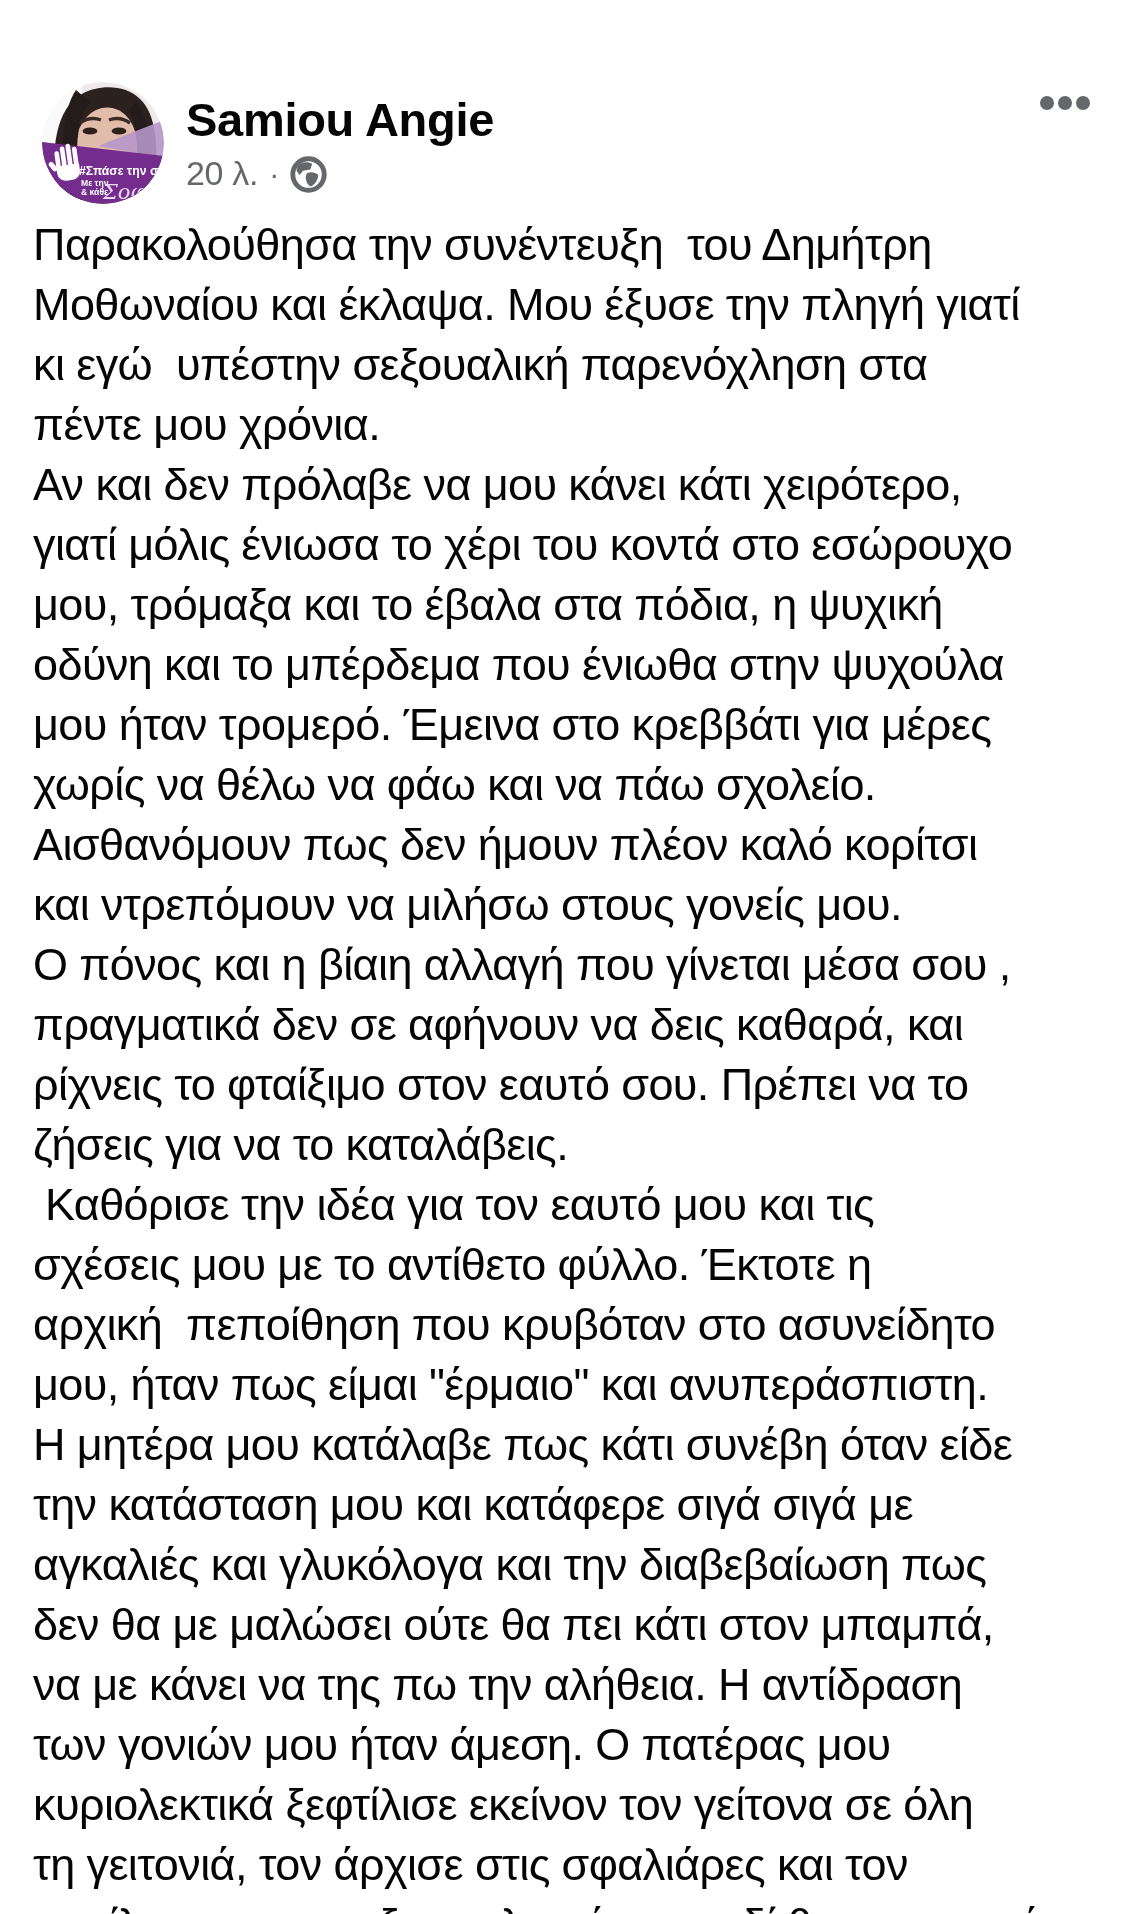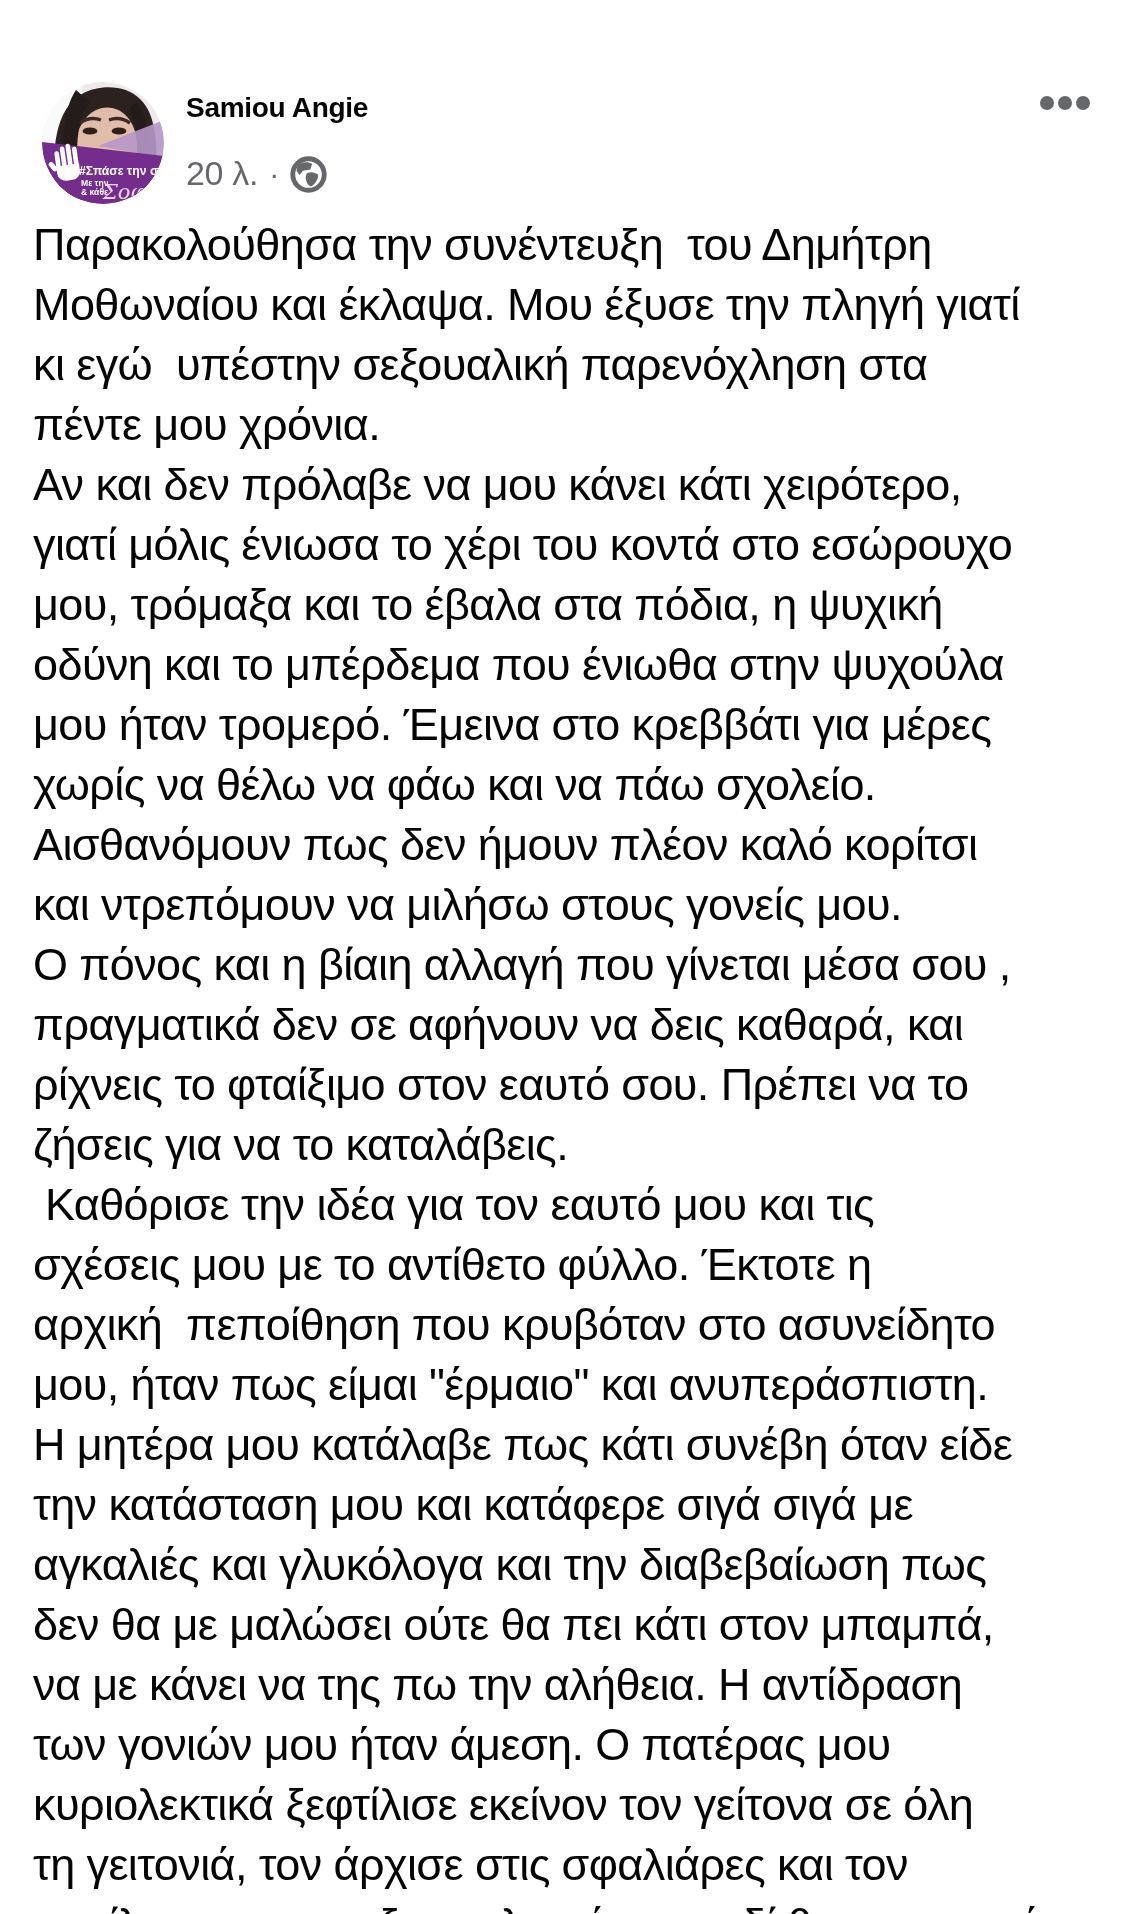--- a/index.html
+++ b/index.html
@@ -14,21 +14,21 @@
   
   .avatar {
     position:absolute; left:42px; top:82px;
     width:122px; height:122px; border-radius:50%;
     overflow:hidden; cursor:pointer;
   }
   .avatar svg { display:block; width:122px; height:122px; }
 
   .author {
     position:absolute; left:186px; top:92px;
-    font-size:28px; font-weight:700; color:#050505;
+    font-size:47px; font-weight:700; color:#050505;
     letter-spacing:-0.3px; cursor:pointer;
   }
   .meta {
     position:absolute; left:186px; top:154px;
     display:flex; align-items:center; gap:11px;
     color:#65676B; font-size:34px; letter-spacing:-0.3px;
   }
   .meta .sep { font-size:30px; line-height:34px; }
   .globe { width:37px; height:37px; margin-top:2px; }
 

